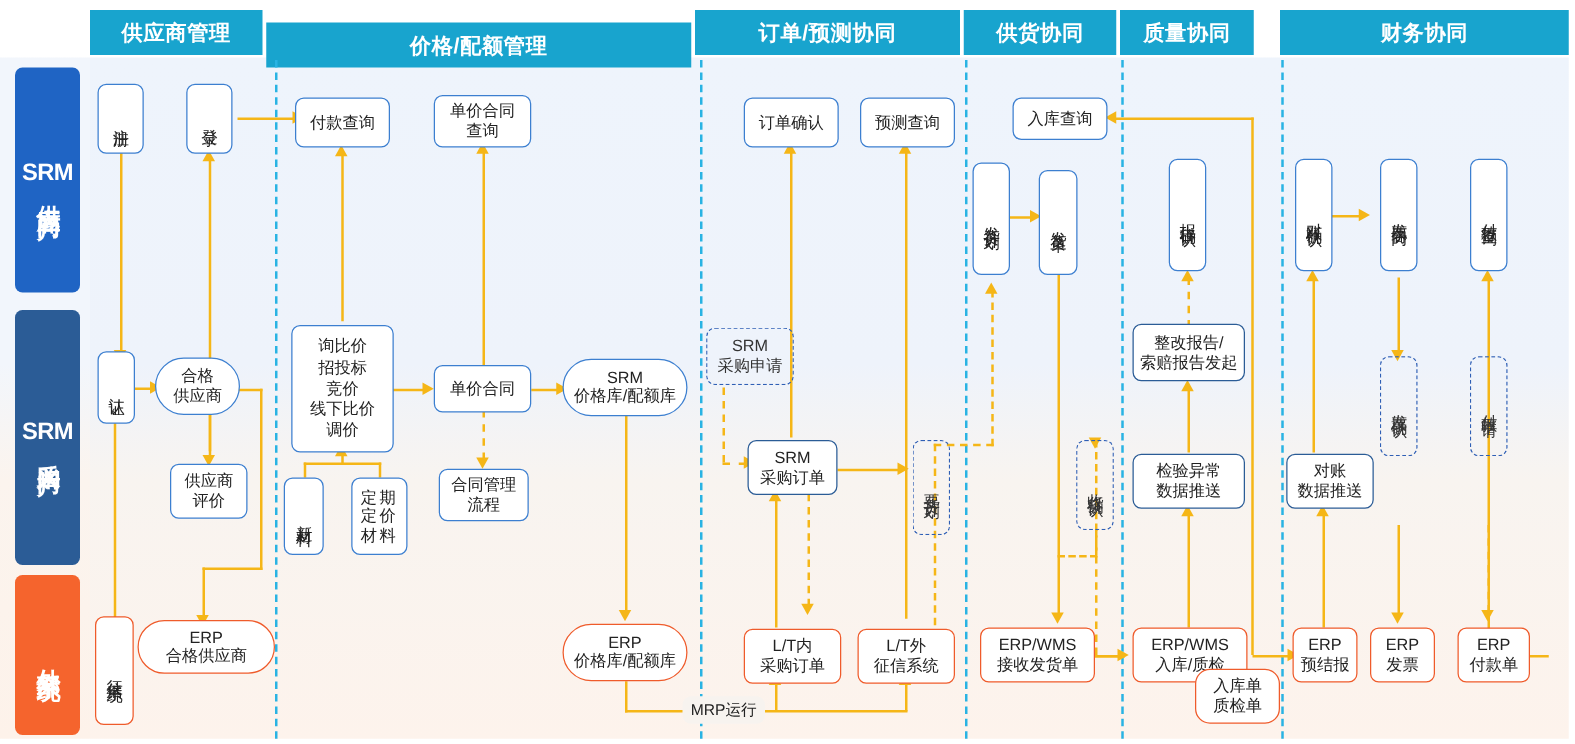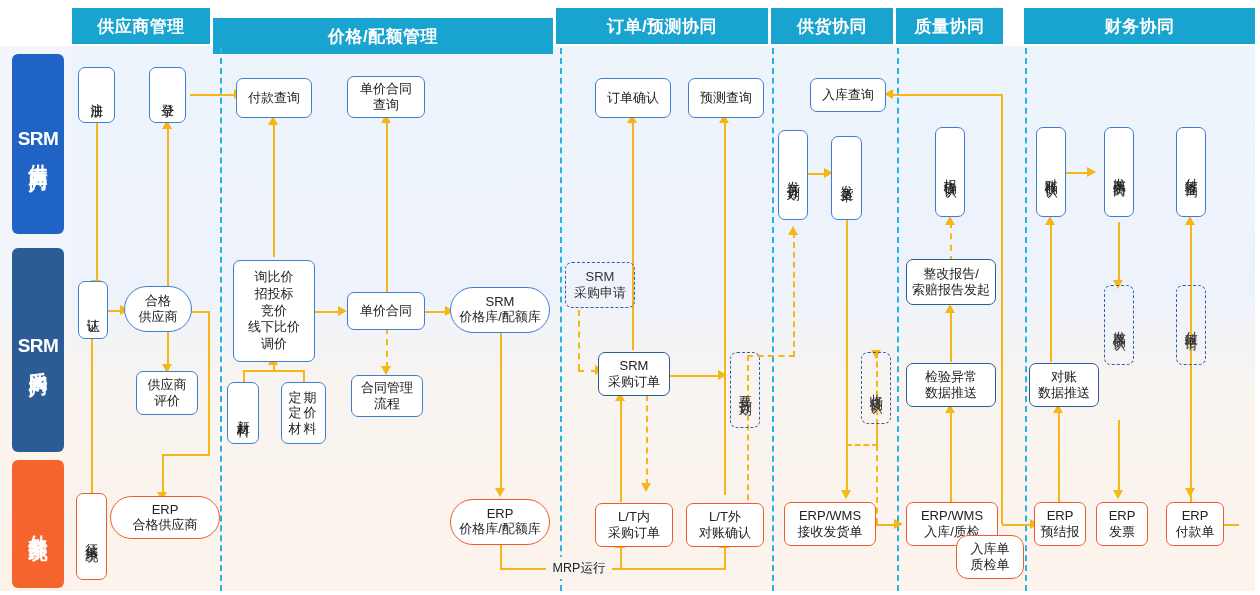--- a/index.html
+++ b/index.html
@@ -296,21 +296,21 @@
 采购申请</div>
 
   <div class="node navy" style="left:598px;top:352px;width:72px;height:44px;white-space:pre-line;line-height:1.2;">SRM
 采购订单</div>
 
   <div class="node dashblue vert" style="left:730px;top:352px;width:30px;height:76px;color:#333;">要货计划</div>
 
   <div class="node orange" style="left:595px;top:503px;width:78px;height:44px;white-space:pre-line;line-height:1.2;">L/T内
 采购订单</div>
   <div class="node orange" style="left:686px;top:503px;width:78px;height:44px;white-space:pre-line;line-height:1.2;">L/T外
-对账确认</div>
+征信系统</div>
 
   <div class="node plain" style="left:546px;top:557px;width:66px;height:22px;font-size:12.5px;">MRP运行</div>
 
   <div class="node blue" style="left:810px;top:78px;width:76px;height:34px;">入库查询</div>
 
   <div class="node blue vert" style="left:778px;top:130px;width:30px;height:90px;">发货计划</div>
   <div class="node blue vert" style="left:831px;top:136px;width:31px;height:84px;">发货单</div>
 
   <div class="node dashblue vert" style="left:861px;top:352px;width:30px;height:72px;color:#333;">收货确认</div>
 

